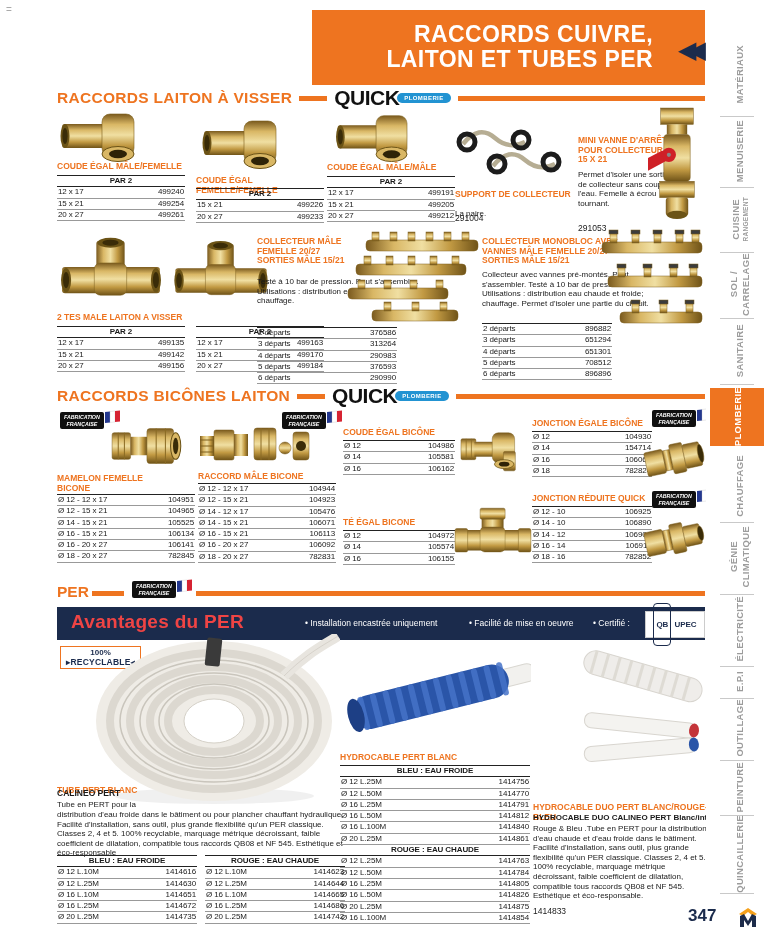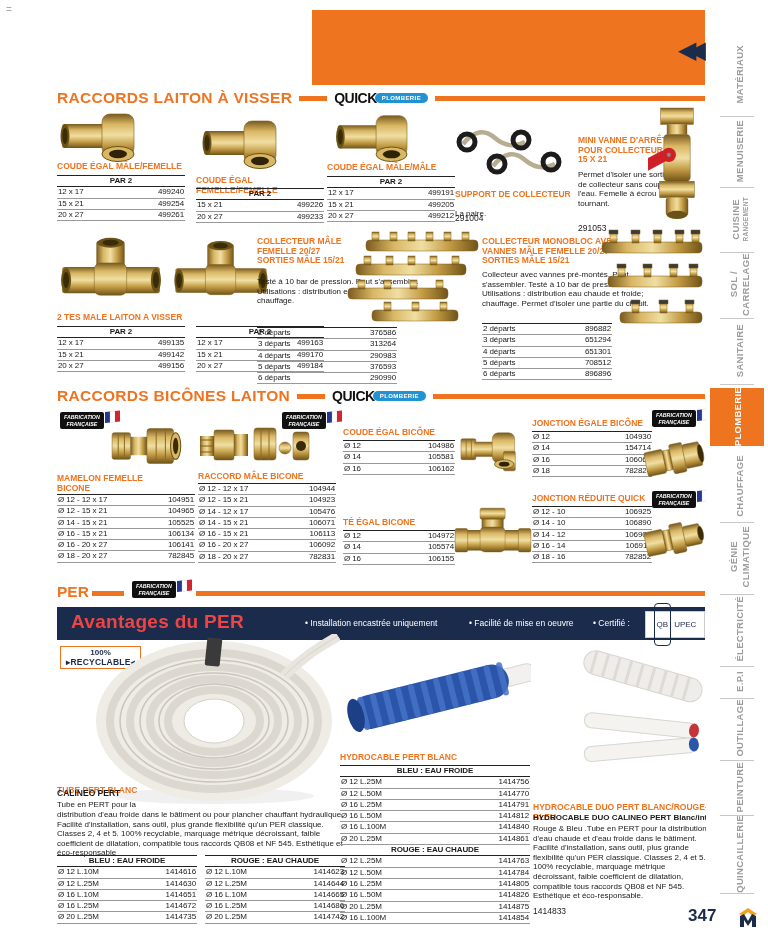--- a/index.html
+++ b/index.html
@@ -18,21 +18,21 @@
     letter-spacing:-9px;cursor:pointer;}
 
   .corner-mark{left:6px;top:4px;color:#aaa;font-size:10px;}
 
   
   .sec-h{display:flex;align-items:center;height:20px;}
   .sec-h .st{color:var(--orange);font-weight:bold;font-size:15.5px;letter-spacing:.3px;white-space:nowrap;}
   .sec-h .dash{width:28px;height:5px;background:var(--orange);margin:0 7px;}
   .sec-h .line{flex:1;height:5px;background:var(--orange);margin-left:7px;}
   .quick{display:flex;align-items:center;white-space:nowrap;}
-  .quick .q{font-weight:bold;font-size:14px;color:#111;letter-spacing:-.5px;}
+  .quick .q{font-weight:bold;font-size:21px;color:#111;letter-spacing:-.5px;}
   .quick .pill{background:var(--qblue);color:#fff;font-size:6px;font-weight:bold;
     padding:2px 7px;border-radius:8px;margin-left:-2px;letter-spacing:.4px;}
 
   .ptitle{color:var(--orange);font-weight:bold;font-size:8.5px;line-height:1.12;}
   .psub{font-weight:bold;font-size:8.5px;line-height:1.12;}
   .ptext{font-size:8px;line-height:1.2;}
   .pref{font-size:8.5px;}
 
   table.tbl{border-collapse:collapse;font-size:8px;line-height:1.1;letter-spacing:-.1px;
     border-bottom:1.6px solid #222;}
@@ -48,22 +48,22 @@
     padding:2px 4px;border-radius:2px;line-height:1.25;text-align:center;}
   .fab svg{margin-left:1px;margin-top:-2px;}
 
   
   .per-banner{background:var(--navy);}
   .per-banner .bt{position:absolute;left:14px;top:4px;color:#ef4444;font-weight:bold;font-size:19px;letter-spacing:.3px;}
   .per-banner .bi{position:absolute;top:11px;color:#fff;font-size:8.5px;white-space:nowrap;}
   .qb-badge{position:absolute;left:588px;top:4px;width:58px;height:25px;background:#fff;
     display:flex;align-items:center;justify-content:center;gap:3px;border:1px solid #ccc;}
   .qb-badge .qb{border:1.6px solid var(--navy);border-radius:4px;color:var(--navy);
-    font-weight:normal;font-size:8px;padding:16px 2px;}
-  .qb-badge .up{color:var(--navy);font-weight:normal;font-size:8px;}
+    font-weight:bold;font-size:8px;padding:16px 2px;}
+  .qb-badge .up{color:var(--navy);font-weight:bold;font-size:8px;}
 
   .recy{border:1.5px solid var(--orange);background:#fff;padding:1px 5px;text-align:center;
     color:var(--navy);font-weight:bold;}
   .recy .r1{font-size:8px;}
   .recy .r2{font-size:8.5px;letter-spacing:.2px;}
 
   
   .sidebar{right:0;top:0;width:62px;height:943px;background:#fff;}
   .side-item{position:absolute;right:0;width:58px;display:flex;align-items:center;justify-content:center;gap:1px;cursor:pointer;}
   .side-item span{writing-mode:vertical-rl;transform:rotate(180deg);font-size:9.5px;font-weight:bold;
@@ -95,20 +95,24 @@
         <stop offset=".5" stop-color="#f0dfa2"></stop>
           <stop offset=".75" stop-color="#c29a43"></stop>
         <stop offset="1" stop-color="#6f5318"></stop>
       </linearGradient>
     </defs>
   </svg>
 
   <div class="abs corner-mark">=</div>
 
   <div class="abs top-banner">
+    <div class="ttl">
+      <div>RACCORDS CUIVRE,</div>
+      <div>LAITON ET TUBES PER</div>
+    </div>
     <div class="chev">◀◀</div>
   </div>
 
   <div class="abs sec-h" style="left:57px;top:88px;width:648px;">
     <span class="st">RACCORDS LAITON À VISSER</span>
     <span class="dash"></span>
     <span class="quick">
       <span class="q">QUICK</span>
       <span class="pill">PLOMBERIE</span>
     </span>

